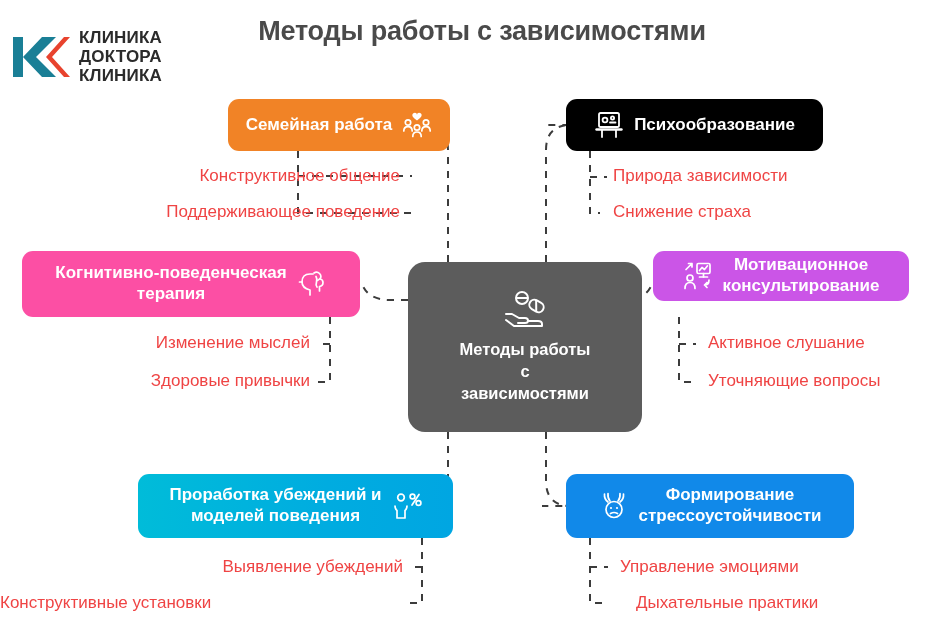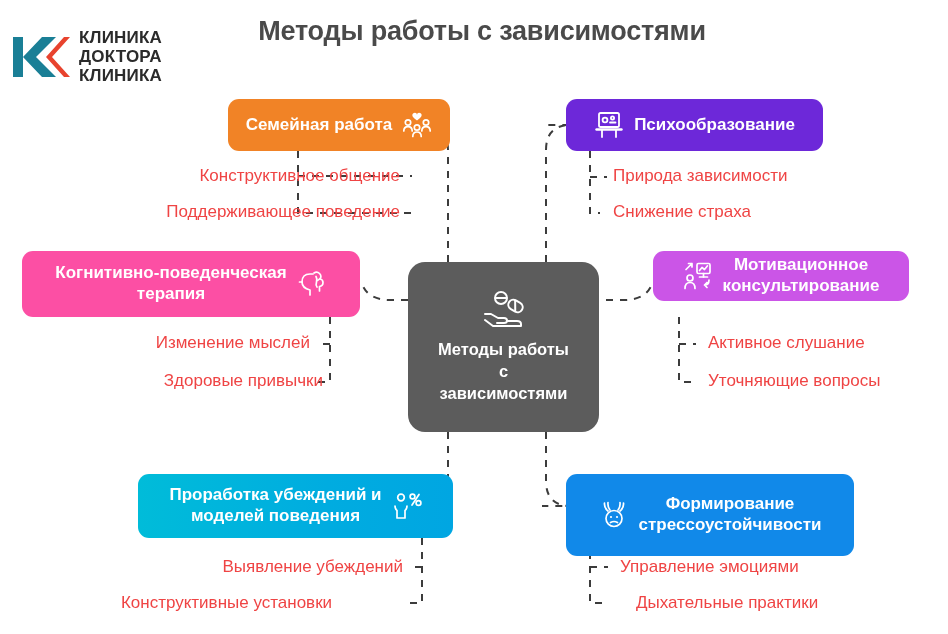--- a/index.html
+++ b/index.html
@@ -92,21 +92,21 @@
     display: block;
   }
   .node.icon-right .node-icon { margin-left: 10px; }
   .node.icon-left  .node-icon { margin-right: 10px; }
 
   
   #node-center {
     position: absolute;
     left: 408px;
     top: 262px;
-    width: 191px;
+    width: 234px;
     height: 170px;
     background: #5c5c5c;
     border-radius: 17px;
     display: flex;
     flex-direction: column;
     align-items: center;
     justify-content: center;
     color: #ffffff;
     box-sizing: border-box;
     padding: 10px;
@@ -123,63 +123,63 @@
     line-height: 1.35;
   }
 
   
   #node-family {
     left: 228px; top: 99px; width: 222px; height: 52px;
     background: #f18326;
   }
   #node-psycho {
     left: 566px; top: 99px; width: 257px; height: 52px;
-    background: #6d28d9;
+    background: #000000;
   }
   #node-cbt {
     left: 22px; top: 251px; width: 338px; height: 66px;
     background: #fc4fa4;
   }
   #node-motiv {
     left: 653px; top: 251px; width: 256px; height: 50px;
     background: #cb55e7;
   }
   #node-beliefs {
     left: 138px; top: 474px; width: 315px; height: 64px;
     background: linear-gradient(90deg, #00bcd9 0%, #00ace0 60%, #00a6e2 100%);
   }
   #node-stress {
-    left: 566px; top: 474px; width: 288px; height: 82px;
+    left: 566px; top: 474px; width: 288px; height: 64px;
     background: #1189e9;
   }
 
   
   .leaf {
     position: absolute;
     font-size: 17px;
     color: #ef4444;
     white-space: nowrap;
     line-height: 1;
   }
 
   
   #leaf-family-1 { left: 0px;  top: 167px; width: 400px; text-align: right; }
   #leaf-family-2 { left: 0px;  top: 203px; width: 400px; text-align: right; }
   
   #leaf-psycho-1 { left: 613px; top: 167px; }
   #leaf-psycho-2 { left: 613px; top: 203px; }
   
   #leaf-cbt-1 { left: 0px; top: 334px; width: 310px; text-align: right; }
-  #leaf-cbt-2 { left: 0px; top: 372px; width: 310px; text-align: right; padding-left: 13px; }
+  #leaf-cbt-2 { left: 0px; top: 372px; width: 310px; text-align: right; }
   
   #leaf-motiv-1 { left: 708px; top: 334px; }
   #leaf-motiv-2 { left: 708px; top: 372px; }
   
   #leaf-beliefs-1 { left: 0px; top: 558px; width: 403px; text-align: right; }
-  #leaf-beliefs-2 { left: 0px; top: 594px; width: 403px; text-align: center; margin-left: 25px; }
+  #leaf-beliefs-2 { left: 0px; top: 594px; width: 403px; text-align: left; }
   
   #leaf-stress-1 { left: 620px; top: 558px; }
   #leaf-stress-2 { left: 636px; top: 594px; }
 </style>
 </head>
 <body>
 
 <div id="canvas">
 
   <svg id="connectors" viewBox="0 0 948 634" xmlns="http://www.w3.org/2000/svg">

